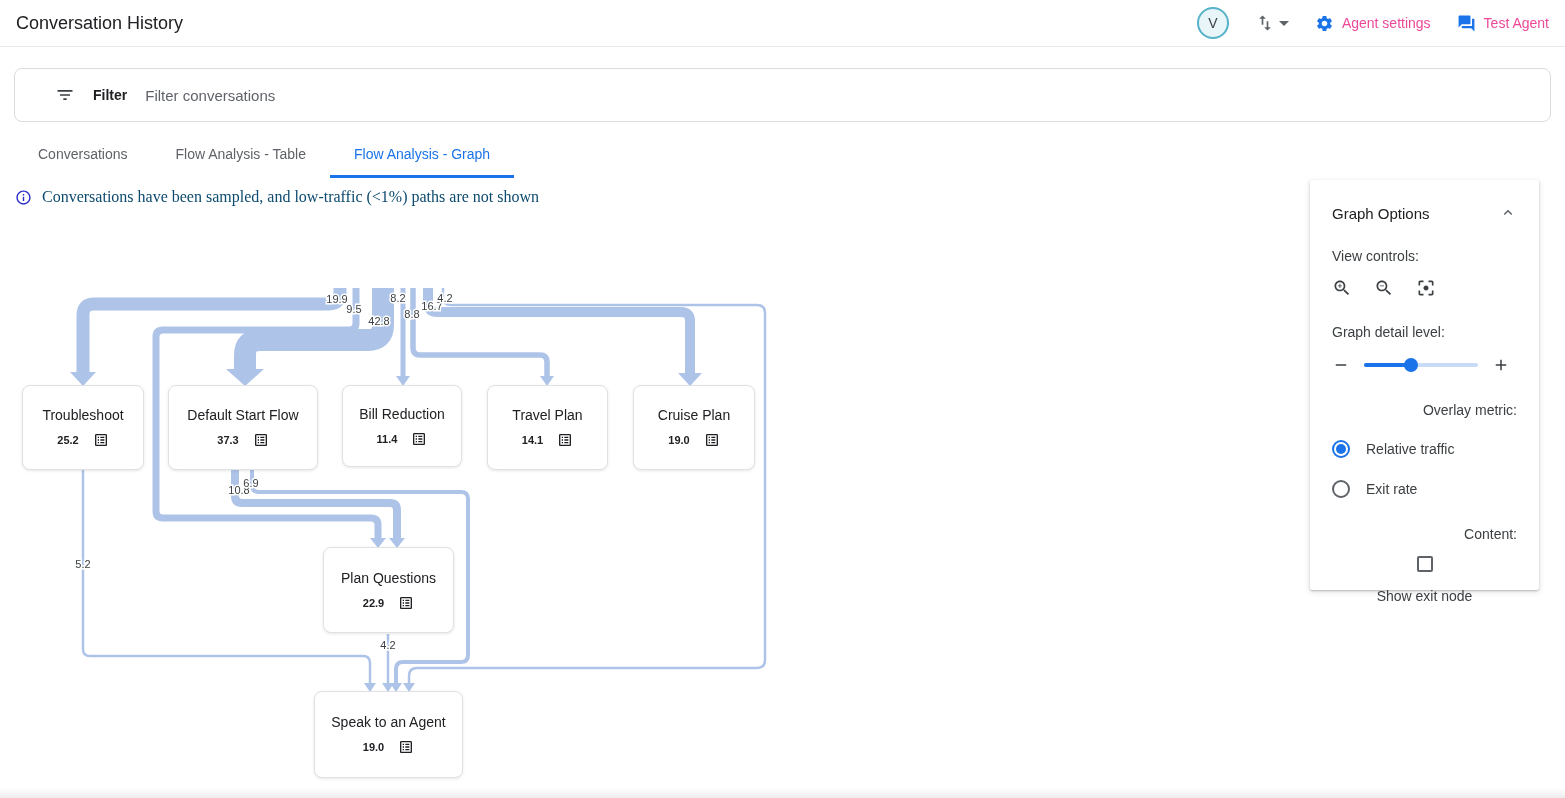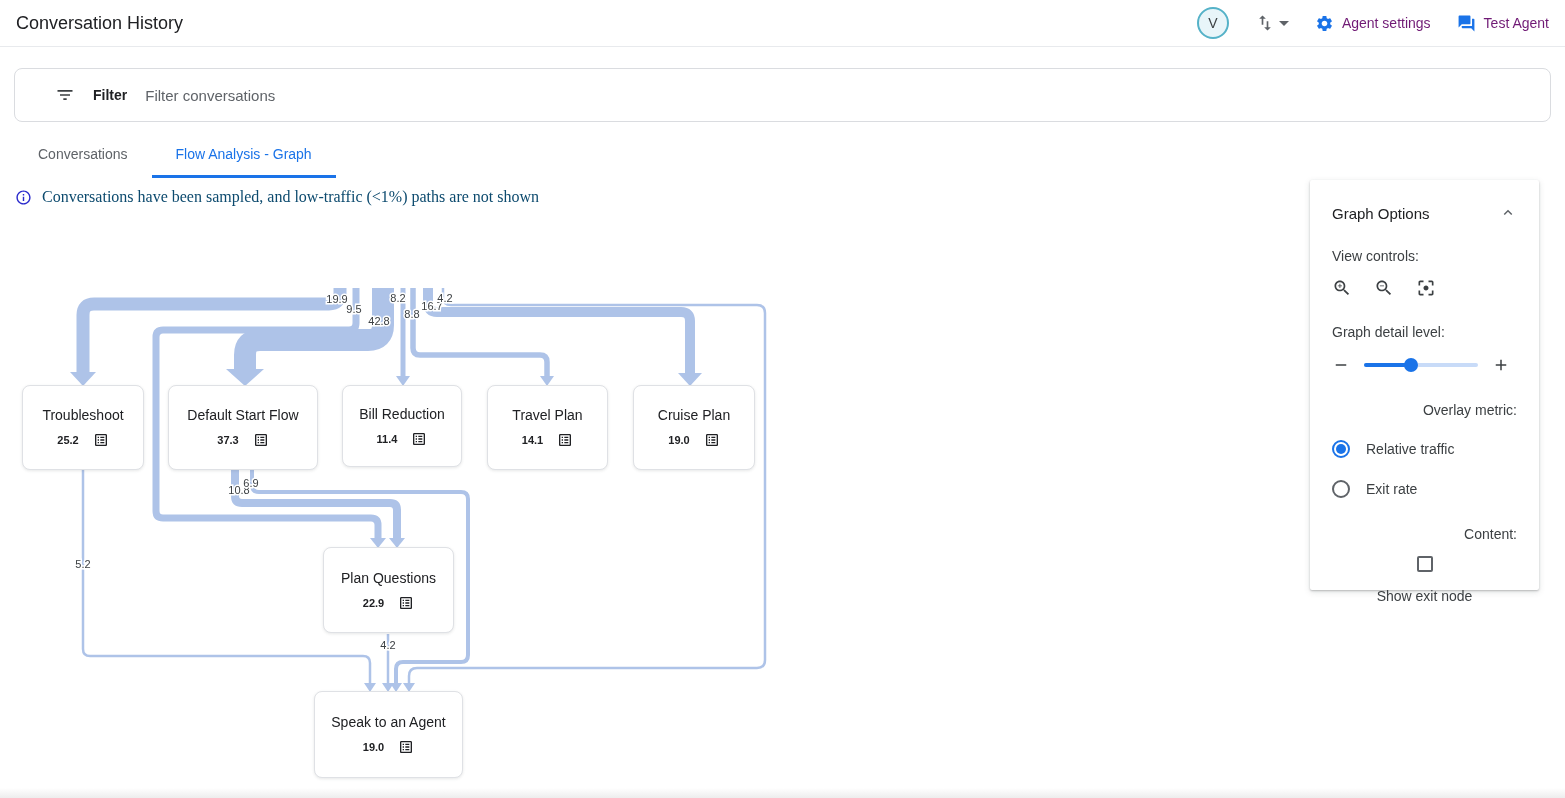--- a/index.html
+++ b/index.html
@@ -11,21 +11,21 @@
                 border-bottom:1px solid #e8eaed; display:flex; align-items:center;
                 padding:0 16px; background:#fff; z-index:30; }
   .page-title { font-size:18px; font-weight:400; color:#202124; }
   .header-right { margin-left:auto; display:flex; align-items:center; gap:26px; }
   .avatar { width:32px; height:32px; border-radius:50%; background:#e8f5f9;
             border:2px solid #55b2c8; display:flex; align-items:center; justify-content:center;
             font-size:14px; color:#3c4043; cursor:pointer; }
   .sort-control { display:flex; align-items:center; gap:4px; cursor:pointer; color:#5f6368; }
   .caret-down { width:0; height:0; border-left:5px solid transparent; border-right:5px solid transparent;
                 border-top:5px solid #5f6368; }
-  .header-btn { display:flex; align-items:center; gap:8px; color:#701a75; font-size:14px;
+  .header-btn { display:flex; align-items:center; gap:8px; color:#ec4899; font-size:14px;
                 font-weight:500; cursor:pointer; white-space:nowrap; }
 
   
   .filter-bar { position:absolute; top:68px; left:14px; right:14px; height:54px;
                 border:1px solid #dadce0; border-radius:8px; display:flex; align-items:center;
                 padding-left:40px; gap:18px; background:#fff; cursor:text; }
   .filter-label { font-size:14px; font-weight:700; color:#202124; }
   .filter-placeholder { font-size:15px; color:#5f6368; }
 
   
@@ -122,20 +122,21 @@
     <svg width="20" height="20" viewBox="0 0 24 24">
         <path fill="#3c4043" d="M10 18h4v-2h-4v2zM3 6v2h18V6H3zm3 7h12v-2H6v2z"></path>
       </svg>
   </span>
   <span class="filter-label">Filter</span>
   <span class="filter-placeholder">Filter conversations</span>
 </div>
 
 <nav class="tabs">
   <div class="tab">Conversations</div>
+  <div class="tab">Flow Analysis - Table</div>
   <div class="tab active">Flow Analysis - Graph</div>
 </nav>
 
 <div class="notice">
   <span class="icon-btn">
     <svg width="17" height="17" viewBox="0 0 24 24">
         <path fill="#2929cc" d="M12 2C6.48 2 2 6.48 2 12s4.48 10 10 10 10-4.48 10-10S17.52 2 12 2zm0 18c-4.41 0-8-3.59-8-8s3.59-8 8-8 8 3.59 8 8-3.59 8-8 8zm-1-11h2V7h-2v2zm0 8h2v-6h-2v6z"></path>
       </svg>
   </span>
   <span class="notice-text">Conversations have been sampled, and low-traffic (&lt;1%) paths are not shown</span>

